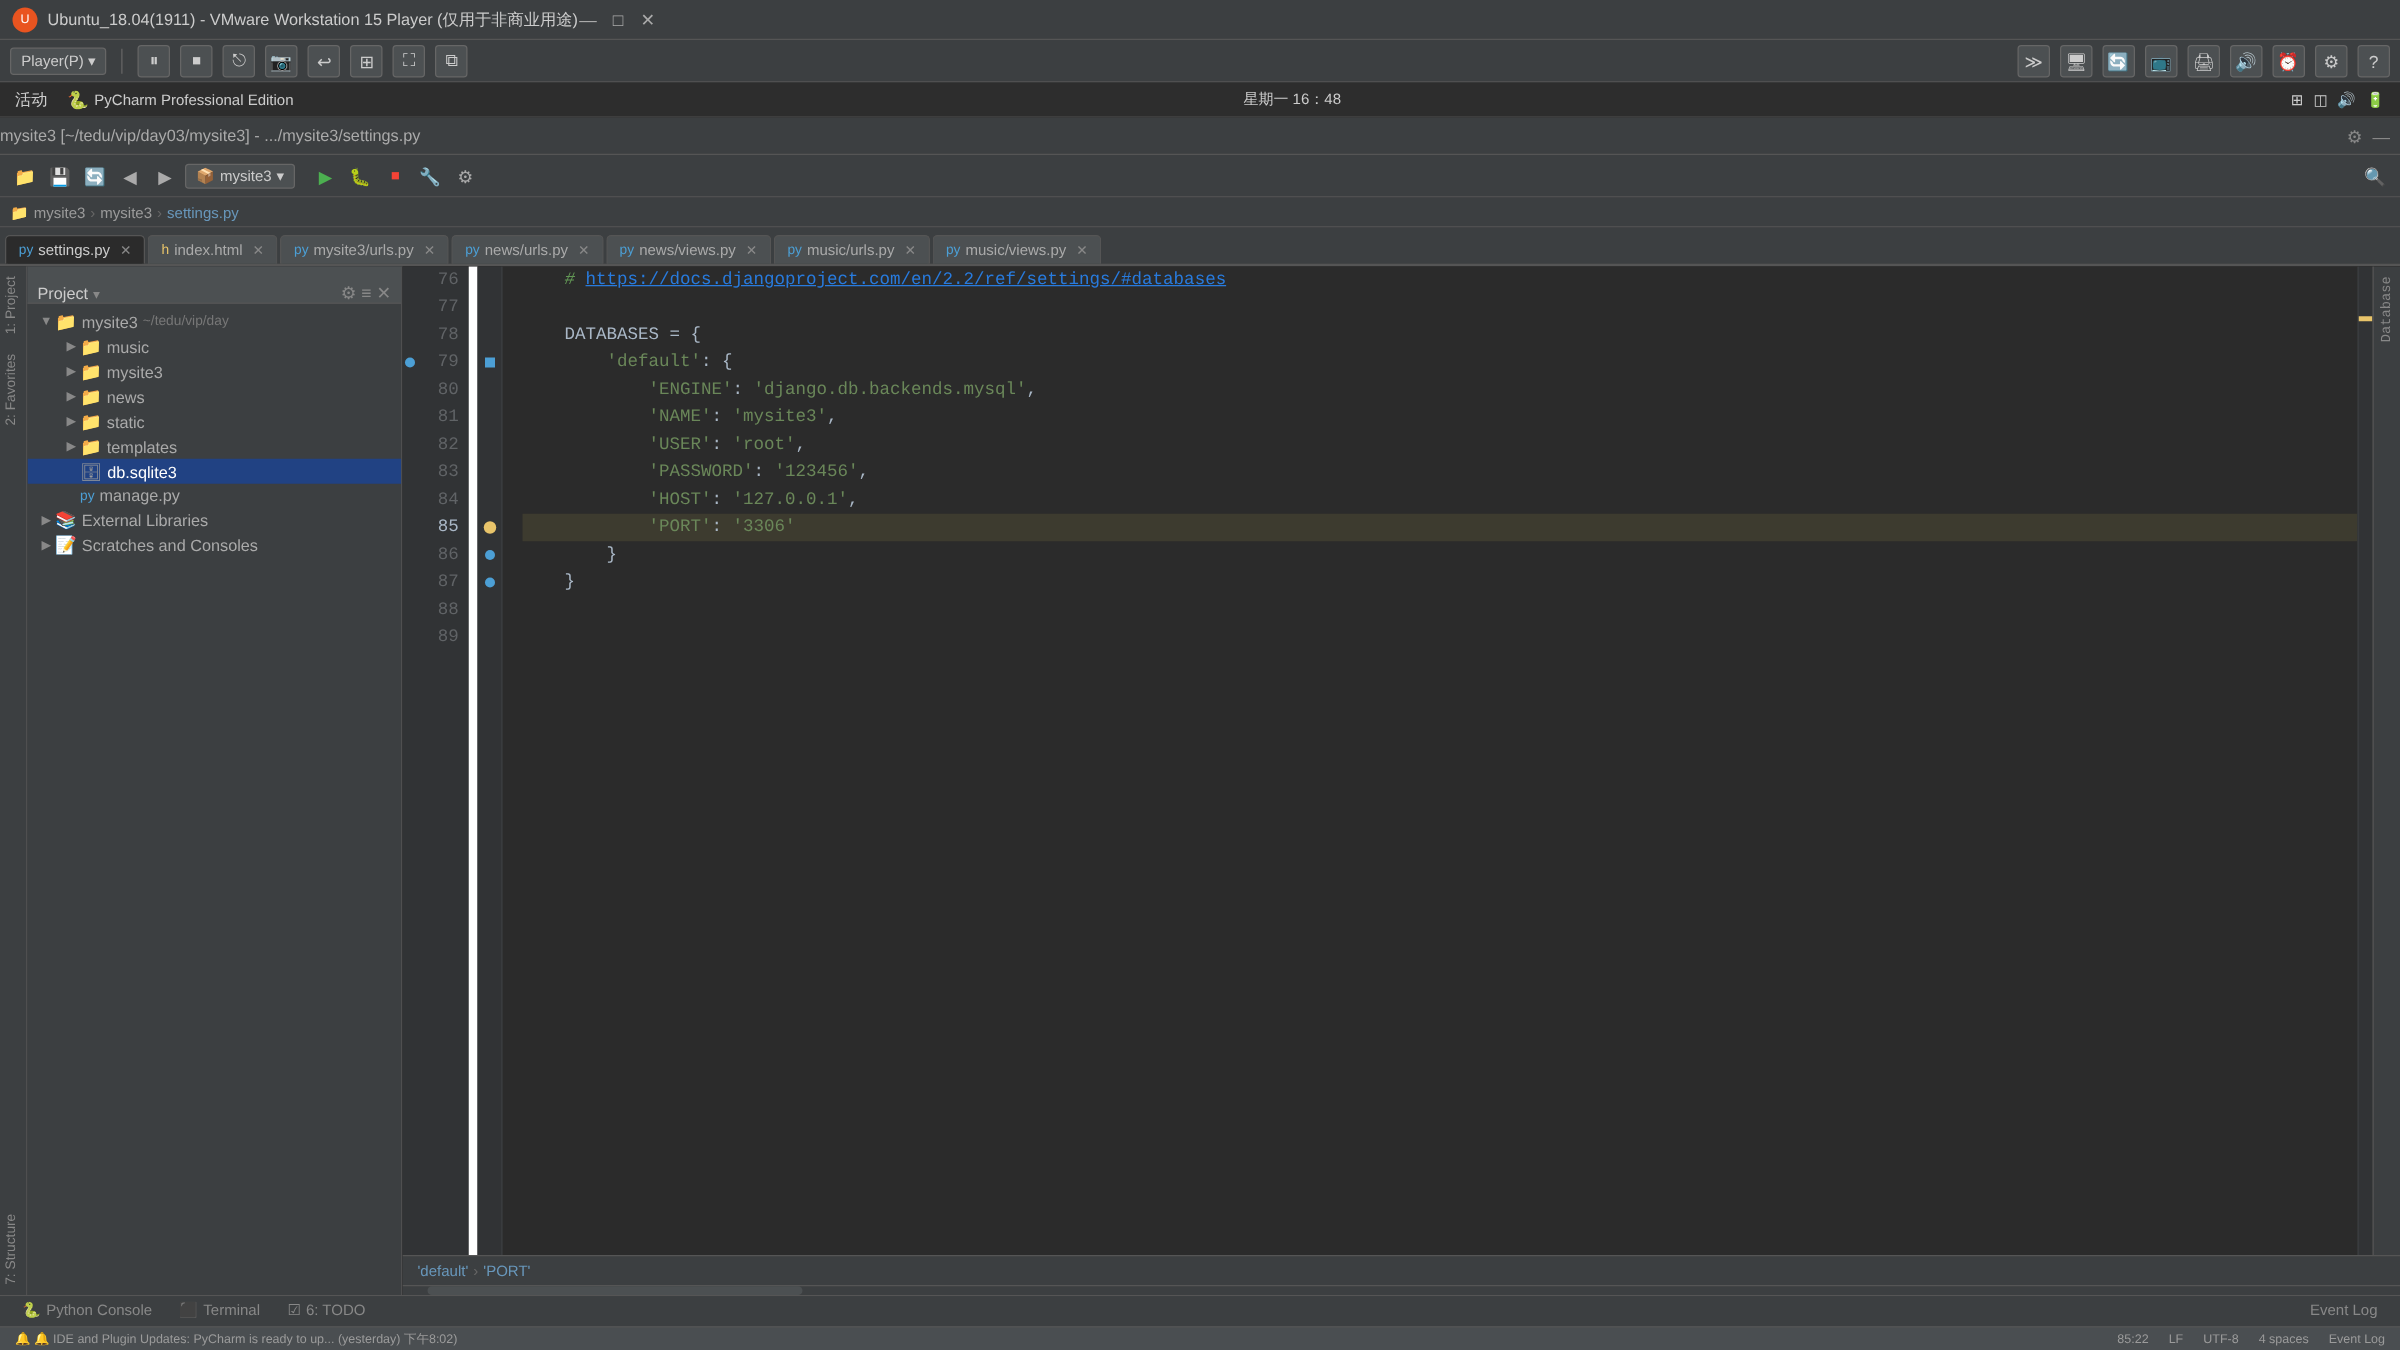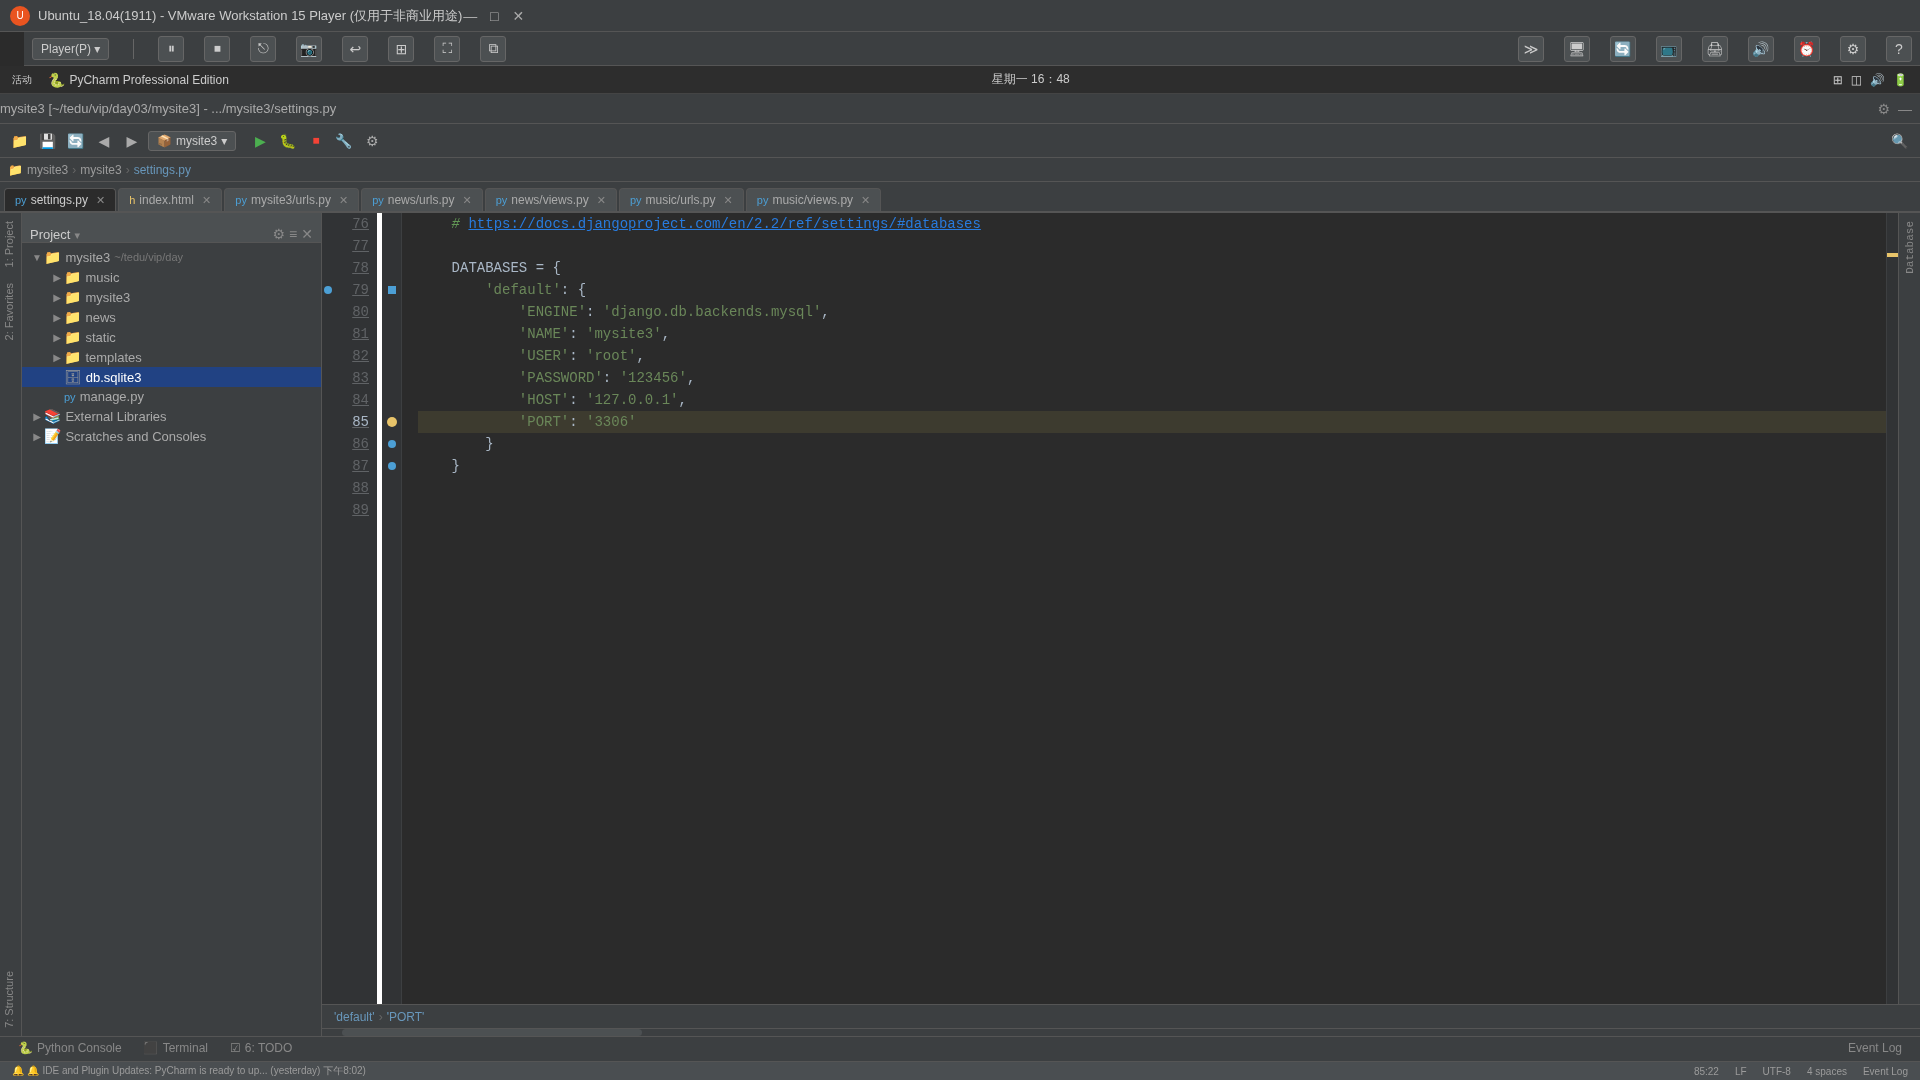--- a/index.html
+++ b/index.html
@@ -21,22 +21,21 @@
     #title-bar .window-controls span { width: 16px; height: 16px; display: flex; align-items: center; justify-content: center; cursor: pointer; color: #aaa; font-size: 14px; }
 
     
     #vmware-toolbar {
       height: 34px;
       background: #3c3f41;
       display: flex;
       align-items: center;
       padding: 0 8px;
       border-bottom: 1px solid #555;
-      gap: 20px;
-      margin-left: 24px;
+      gap: 8px;
     }
     #vmware-toolbar .player-btn {
       padding: 3px 8px;
       background: #4c5052;
       border: 1px solid #666;
       border-radius: 3px;
       color: #ccc;
       font-size: 12px;
       cursor: pointer;
     }
@@ -47,21 +46,21 @@
     #ubuntu-taskbar {
       height: 28px;
       background: #2d2d2d;
       display: flex;
       align-items: center;
       padding: 0 12px;
       border-bottom: 1px solid #444;
       color: #ccc;
       font-size: 12px;
     }
-    #ubuntu-taskbar .activities { margin-right: 16px; font-size: 10px; text-align: center; }
+    #ubuntu-taskbar .activities { margin-right: 16px; font-size: 13px; text-align: center; }
     #ubuntu-taskbar .app-name { display: flex; align-items: center; gap: 4px; }
     #ubuntu-taskbar .time { flex: 1; text-align: center; }
     #ubuntu-taskbar .right-icons { display: flex; gap: 8px; align-items: center; }
 
     
     #pycharm-window {
       display: flex;
       flex-direction: column;
       height: calc(1080px - 32px - 34px - 28px);
     }
@@ -202,28 +201,27 @@
     #code-area {
       flex: 1;
       display: flex;
       overflow: hidden;
       font-family: 'Consolas', 'Courier New', monospace;
       font-size: 14px;
     }
     #line-numbers {
       width: 60px;
       background: #313335;
-      border-right: 5px solid #ffffff;
+      border-right: 7px solid #ffffff;
       padding: 0;
       text-align: right;
       color: #606366;
       font-size: 14px;
       user-select: none;
       overflow: hidden;
-      text-decoration: underline;
     }
     .line-num {
       height: 22px;
       display: flex;
       align-items: center;
       justify-content: flex-end;
       padding-right: 8px;
       font-size: 14px;
     }
     .line-num.active { color: #a9b7c6; }

